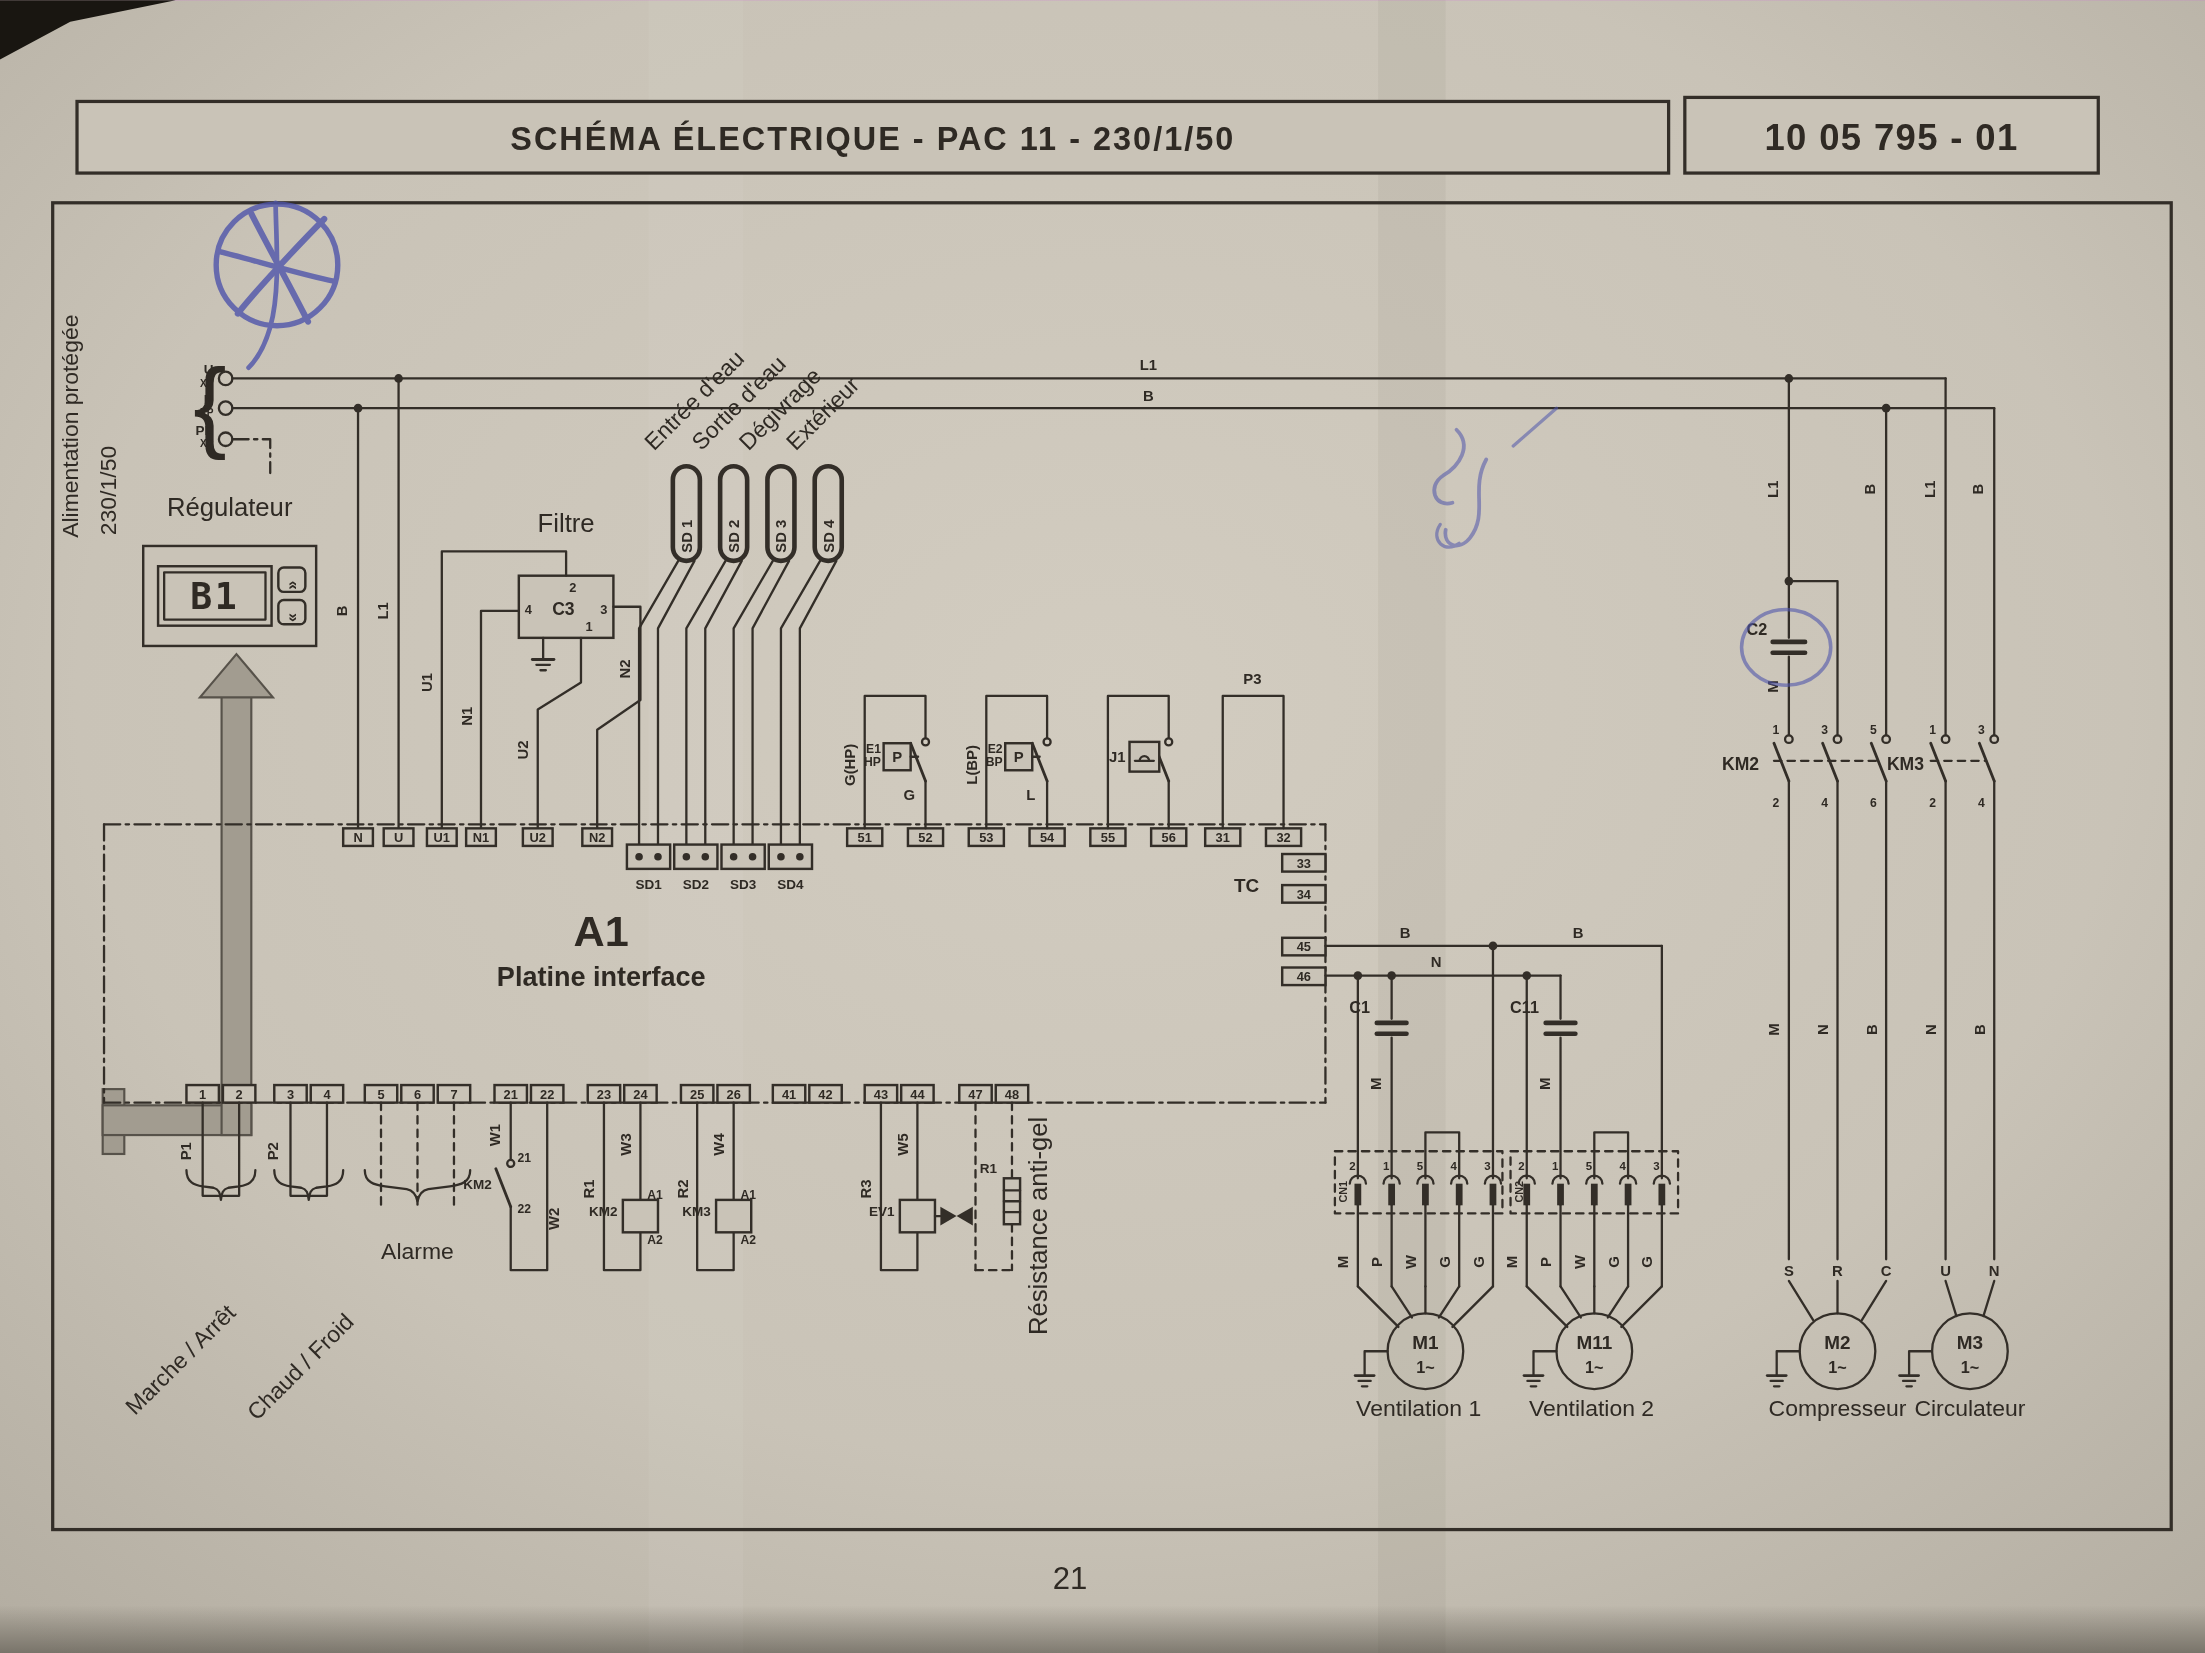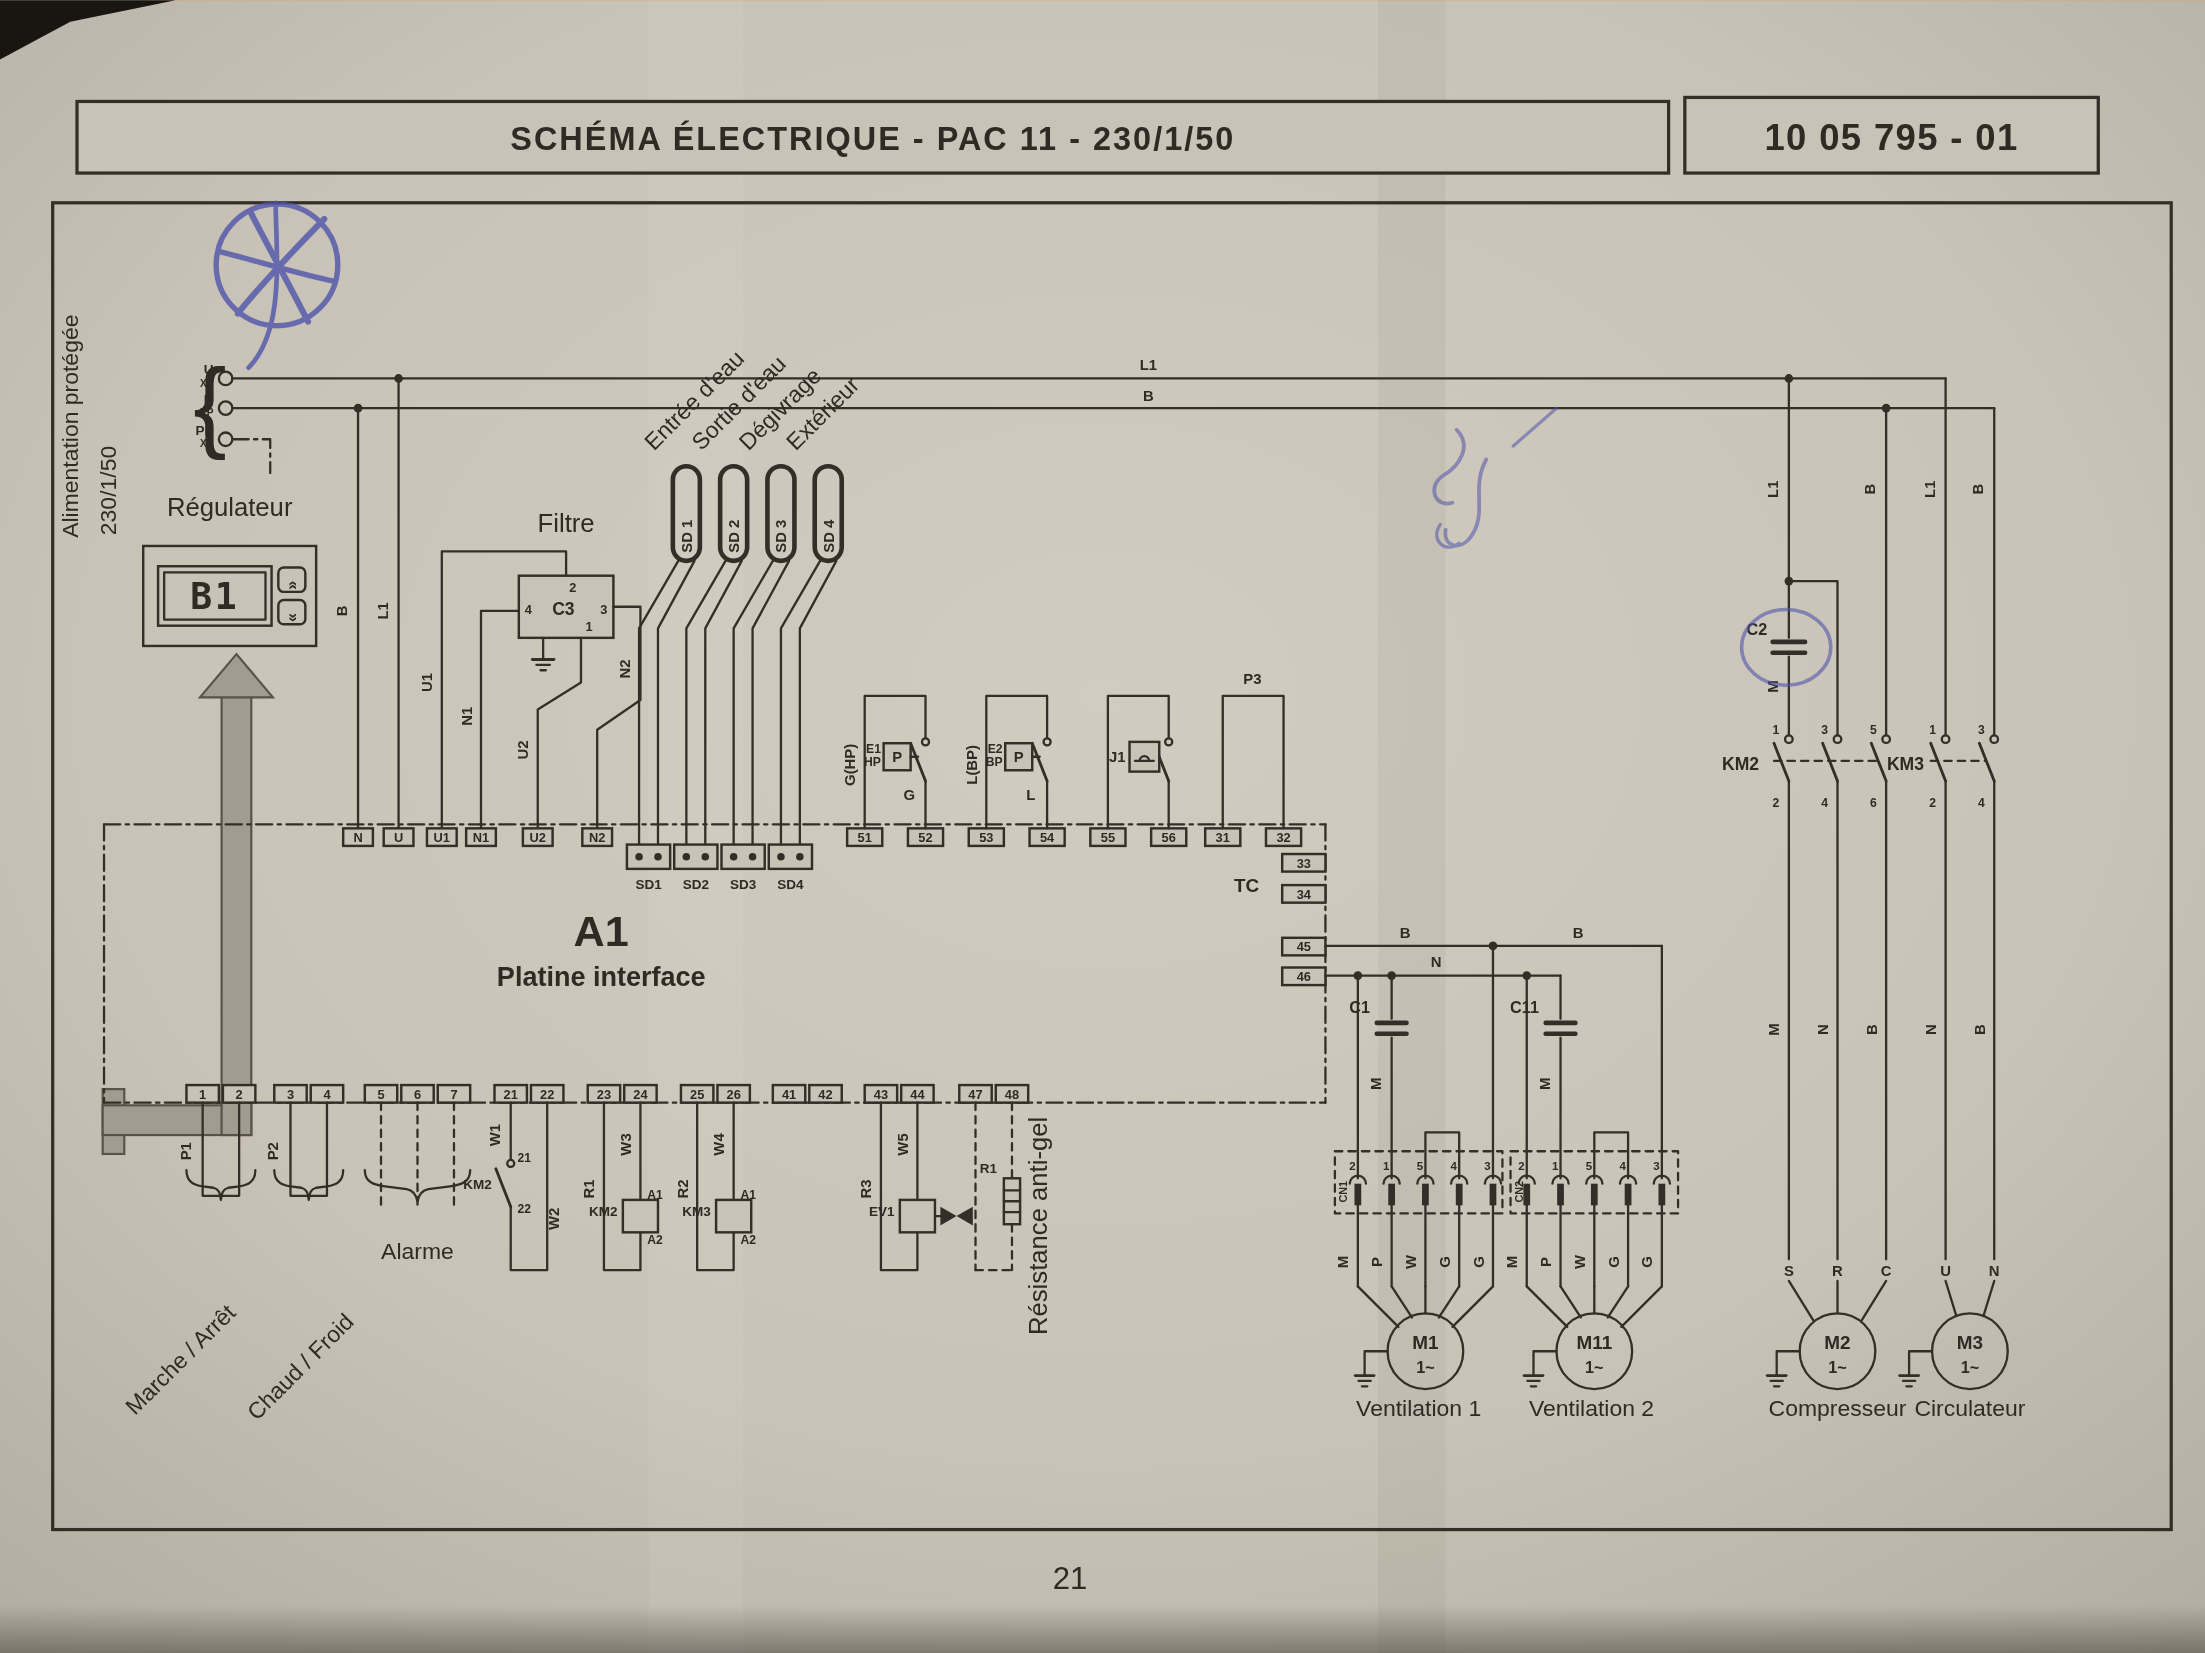--- a/index.html
+++ b/index.html
@@ -1,16 +1,16 @@
 <!DOCTYPE html>
 <html style="font-size:10.8px"><head>
 <meta charset="utf-8">
 <style>
   html,body{margin:0;padding:0;background:#8a857c;}
-  .photo{position:relative;width:2205px;height:1654px;overflow:hidden;background:#f97316;}
+  .photo{position:relative;width:2205px;height:1654px;overflow:hidden;background:#d946ef;}
   svg{display:block}
   .ink{stroke:#332e28;fill:none;stroke-width:1.7;stroke-linecap:round;stroke-linejoin:round}
   .sw2{stroke-width:2.1}
   .sw3{stroke-width:3.4}
   .bx{fill:#c9c3b7;stroke:#332e28;stroke-width:1.8}
   .bxh{fill:#c9c3b7;stroke:#332e28;stroke-width:2.4}
   .t{fill:#2f2a24;font-family:"Liberation Sans",sans-serif}
   .b{font-weight:bold}
   .dd{stroke-dasharray:12 4 2.5 4}
   .dsh{stroke-dasharray:5.5 4.5}

